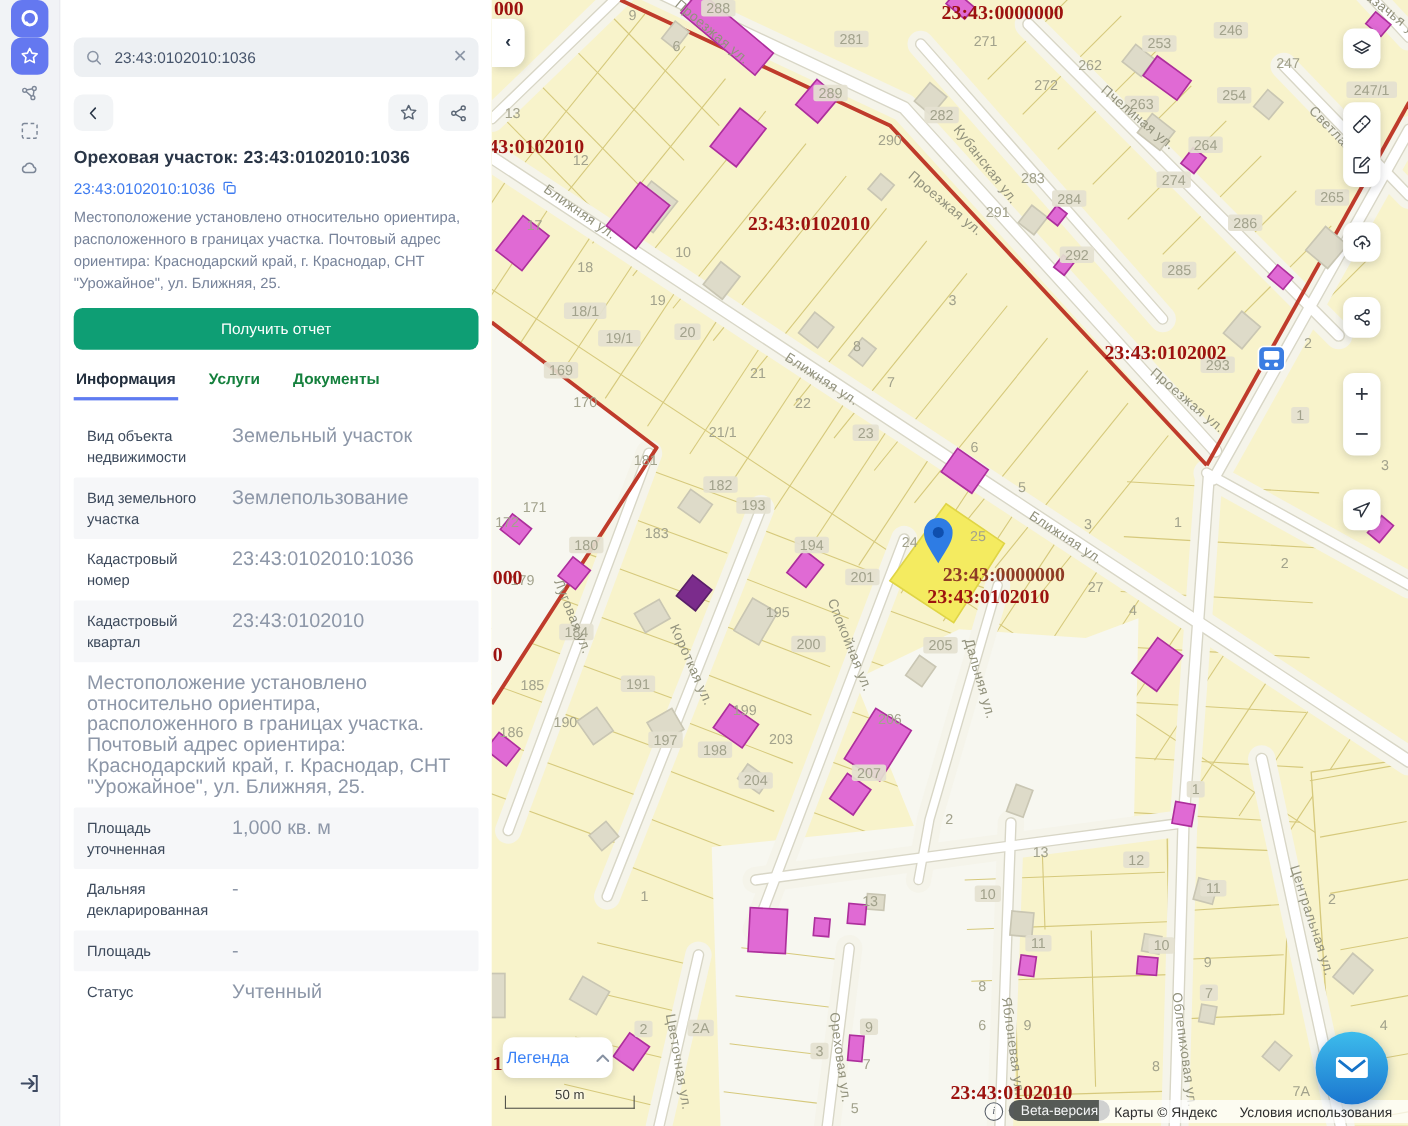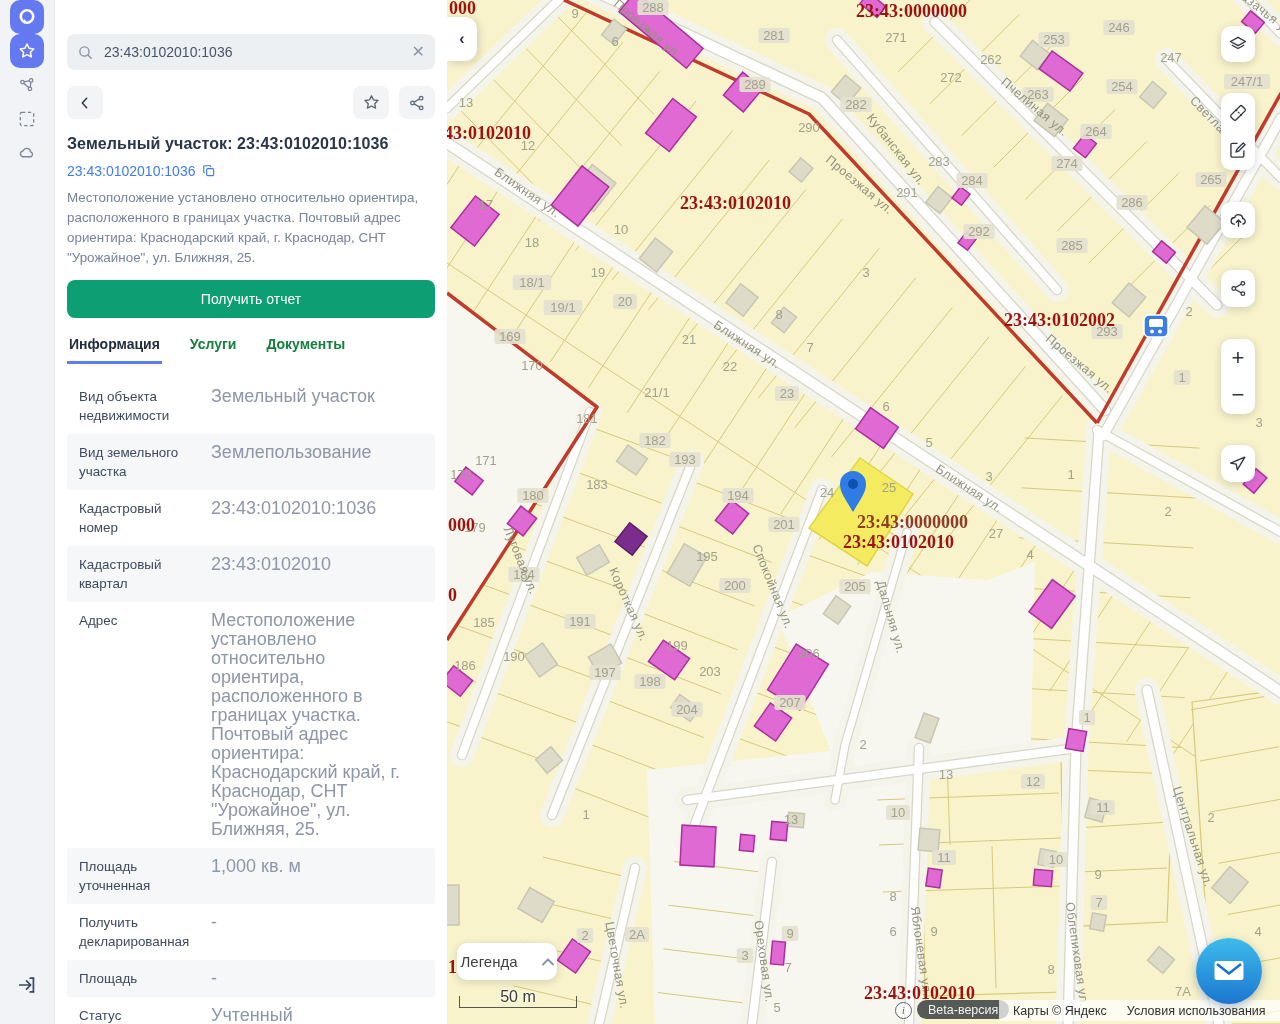--- a/index.html
+++ b/index.html
@@ -35,24 +35,24 @@
   .irow:nth-child(even){background:#f6f7f9;}
   .irow .lbl{width:132px;min-width:132px;font-size:13.4px;line-height:19px;color:#3d4a5c;padding-right:12px;box-sizing:border-box;}
   .irow .val{flex:1;font-size:18px;line-height:19px;color:#8d97a8;}
   
   .map{position:relative;flex:1;height:1024px;overflow:hidden;background:#f8f3cb;}
   .map svg.base{position:absolute;left:0;top:0;}
   .collapse-tab{position:absolute;left:0;top:17px;width:30px;height:44px;background:#fff;border-radius:0 12px 12px 0;box-shadow:2px 2px 8px rgba(40,45,60,.18);display:flex;align-items:center;justify-content:center;font-size:16px;font-weight:bold;color:#273445;cursor:pointer;}
   .ctrl{position:absolute;left:774px;width:34px;background:#fff;border-radius:10px;box-shadow:0 2px 8px rgba(40,45,60,.2);display:flex;flex-direction:column;align-items:center;justify-content:center;cursor:pointer;}
   .ctrl .slot{width:34px;height:37px;display:flex;align-items:center;justify-content:center;cursor:pointer;}
   .zbtn{font-size:22px;color:#2e3540;line-height:1;}
-  .legend-btn{position:absolute;left:10px;top:943px;width:100px;height:37px;background:#fff;border-radius:10px;box-shadow:0 2px 8px rgba(40,45,60,.18);display:flex;align-items:center;justify-content:center;gap:24px;font-size:15px;color:#404040;cursor:pointer;}
+  .legend-btn{position:absolute;left:10px;top:943px;width:100px;height:37px;background:#fff;border-radius:10px;box-shadow:0 2px 8px rgba(40,45,60,.18);display:flex;align-items:center;justify-content:center;gap:24px;font-size:15px;color:#3b82f6;cursor:pointer;}
   .scalebar{position:absolute;left:12px;top:988px;width:118px;height:22px;}
   .scalebar .line{position:absolute;left:0;right:0;bottom:2px;height:11px;border-left:1.5px solid #55554c;border-right:1.5px solid #55554c;border-bottom:1.5px solid #55554c;}
-  .scalebar .txt{position:absolute;left:0;right:0;top:0;text-align:center;font-size:16px;color:#3c3c35;text-shadow:0 0 3px #fff,0 0 3px #fff;}
+  .scalebar .txt{position:absolute;left:0;right:0;top:0;text-align:center;font-size:12px;color:#3c3c35;text-shadow:0 0 3px #fff,0 0 3px #fff;}
   .info-i{position:absolute;left:448px;top:1002px;width:15px;height:15px;border:1.3px solid #5c636b;border-radius:50%;color:#5c636b;font-size:10px;font-family:"Liberation Serif",serif;font-style:italic;display:flex;align-items:center;justify-content:center;background:rgba(255,255,255,.6);}
   .beta{position:absolute;left:470px;top:1000px;height:19px;background:rgba(58,62,66,.85);border-radius:11px;color:#f2f3f4;font-size:12.5px;display:flex;align-items:center;padding:0 11px;}
   .attrib{position:absolute;right:0;bottom:3px;left:552px;height:21px;background:rgba(255,255,255,.72);display:flex;align-items:center;font-size:12.5px;color:#2f2f2f;padding-left:14px;gap:20px;white-space:nowrap;}
   .attrib .terms{cursor:pointer;}
   .chat-btn{position:absolute;left:749px;top:938px;width:66px;height:66px;border-radius:50%;background:linear-gradient(180deg,#3dbcec 0%,#1b76cf 100%);box-shadow:0 3px 10px rgba(20,60,110,.35);display:flex;align-items:center;justify-content:center;cursor:pointer;}
 </style>
 </head>
 <body>
 
 <div class="app">
@@ -121,21 +121,21 @@
       <div class="act-btn right">
         <svg width="18" height="18" viewBox="0 0 24 24">
           <circle cx="17.5" cy="5.5" r="2.4" fill="none" stroke="#5b6675" stroke-width="1.7"></circle>
           <circle cx="6" cy="12" r="2.4" fill="none" stroke="#5b6675" stroke-width="1.7"></circle>
           <circle cx="17.5" cy="18.5" r="2.4" fill="none" stroke="#5b6675" stroke-width="1.7"></circle>
           <path d="M8.2 10.8 15.2 6.6M8.2 13.2l7 4.2" stroke="#5b6675" stroke-width="1.7"></path>
         </svg>
       </div>
     </div>
 
-    <div class="page-title">Земельный участок: 23:43:0102010:1036</div>
+    <div class="page-title">Ореховая участок: 23:43:0102010:1036</div>
 
     <div class="cad-row">
       <a class="cad-link" href="#">23:43:0102010:1036</a>
       <svg width="14" height="14" viewBox="0 0 24 24">
         <rect x="8" y="8" width="12" height="12" rx="2" fill="none" stroke="#3e7bf0" stroke-width="2"></rect>
         <path d="M5 15H4.5A1.5 1.5 0 0 1 3 13.5v-9A1.5 1.5 0 0 1 4.5 3h9A1.5 1.5 0 0 1 15 4.5V5" fill="none" stroke="#3e7bf0" stroke-width="2"></path>
       </svg>
     </div>
 
     <div class="desc">Местоположение установлено относительно ориентира, расположенного в границах участка. Почтовый адрес ориентира: Краснодарский край, г. Краснодар, СНТ "Урожайное", ул. Ближняя, 25.</div>
@@ -159,29 +159,28 @@
         </div>
         <div class="irow">
           <div class="lbl">Кадастровый номер</div>
           <div class="val">23:43:0102010:1036</div>
         </div>
         <div class="irow">
           <div class="lbl">Кадастровый квартал</div>
           <div class="val">23:43:0102010</div>
         </div>
         <div class="irow">
-          <div class="lbl">Адрес</div>
           <div class="val">Местоположение установлено относительно ориентира, расположенного в границах участка. Почтовый адрес ориентира: Краснодарский край, г. Краснодар, СНТ "Урожайное", ул. Ближняя, 25.</div>
         </div>
         <div class="irow">
           <div class="lbl">Площадь уточненная</div>
           <div class="val">1,000 кв. м</div>
         </div>
         <div class="irow">
-          <div class="lbl">Получить декларированная</div>
+          <div class="lbl">Дальняя декларированная</div>
           <div class="val">-</div>
         </div>
         <div class="irow">
           <div class="lbl">Площадь</div>
           <div class="val">-</div>
         </div>
         <div class="irow">
           <div class="lbl">Статус</div>
           <div class="val">Учтенный</div>
         </div>

